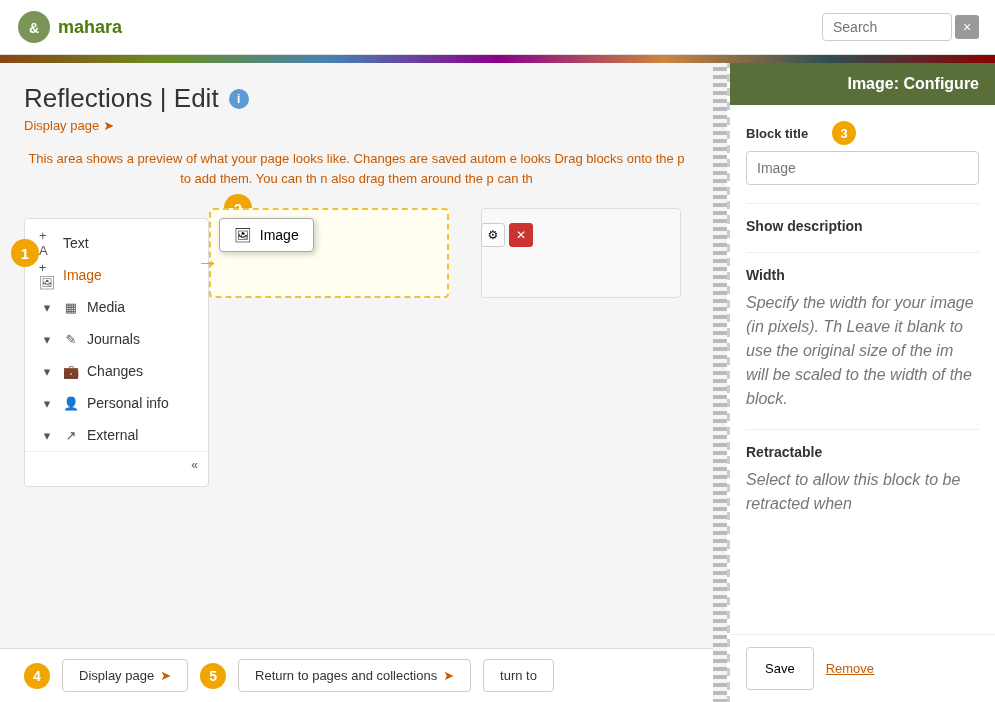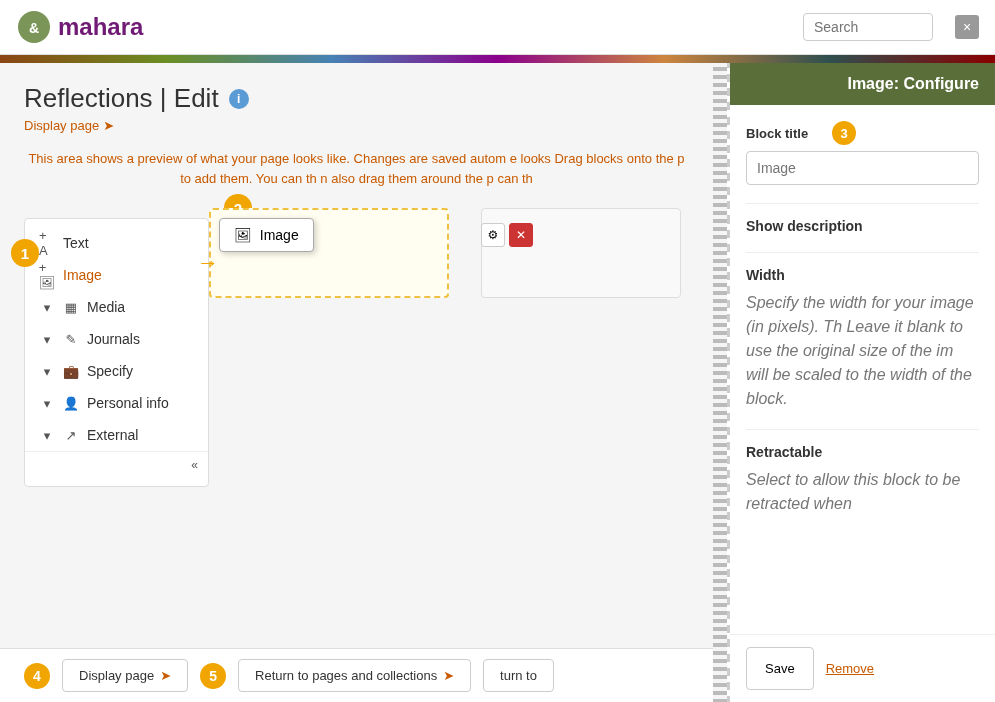--- a/index.html
+++ b/index.html
@@ -18,28 +18,28 @@
     .logo {
       display: flex;
       align-items: center;
       gap: 6px;
     }
     .logo-icon {
       width: 36px;
       height: 36px;
     }
     .logo-text {
-      font-size: 24px;
-      color: #701a75;
+      font-size: 18px;
+      color: #4d7c0f;
       font-weight: bold;
     }
     .header-right {
       display: flex;
       align-items: center;
-      gap: 22px;
+      gap: 3px;
     }
     .search-box {
       border: 1px solid #ccc;
       border-radius: 4px;
       padding: 5px 10px;
       font-size: 14px;
       width: 130px;
       color: #999;
     }
     .close-btn {
@@ -510,21 +510,21 @@
         <span>Media</span>
       </div>
       <div class="panel-item">
         <span class="item-icon collapse-arrow">▾</span>
         <span class="item-icon">✎</span>
         <span>Journals</span>
       </div>
       <div class="panel-item">
         <span class="item-icon collapse-arrow">▾</span>
         <span class="item-icon">💼</span>
-        <span>Specify</span>
+        <span>Changes</span>
       </div>
       <div class="panel-item">
         <span class="item-icon collapse-arrow">▾</span>
         <span class="item-icon">👤</span>
         <span>Personal info</span>
       </div>
       <div class="panel-item">
         <span class="item-icon collapse-arrow">▾</span>
         <span class="item-icon">↗</span>
         <span>External</span>

